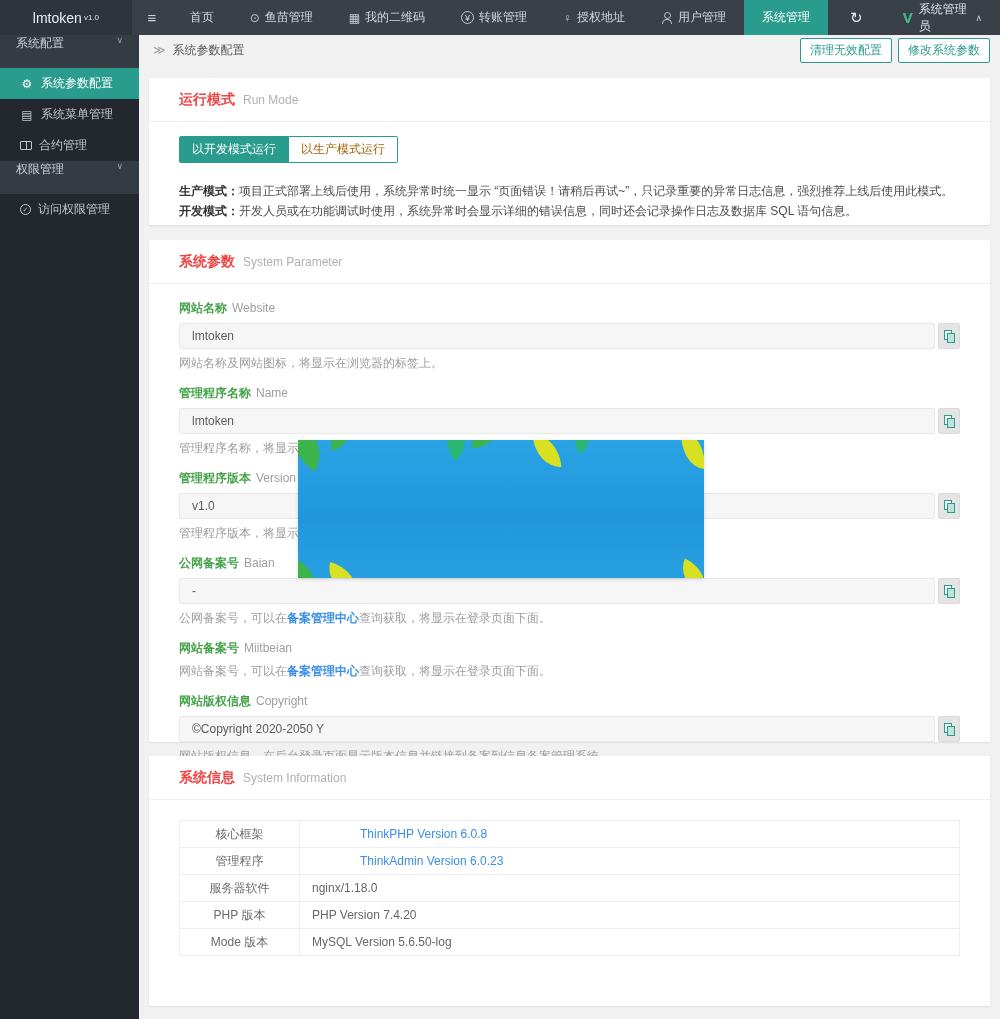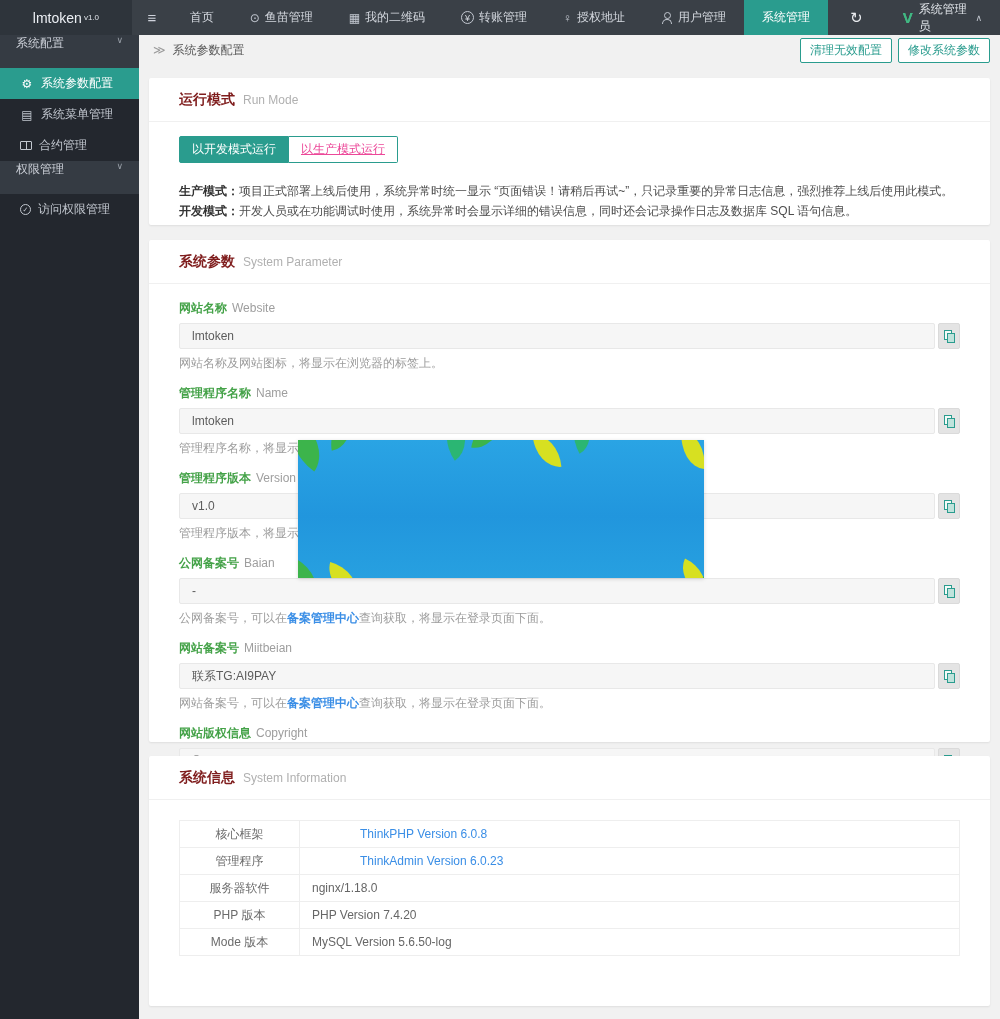--- a/index.html
+++ b/index.html
@@ -60,30 +60,30 @@
   .crumb-actions { margin-left:auto; display:flex; gap:6px;border-radius:7px; }
   .btn-outline { background:#fff; border:1px solid #2a9c8e; color:#2a9c8e;
     font-size:12px; padding:3px 9px; border-radius:2px; cursor:pointer;
     font-family:inherit; }
   
   .content { position:absolute; top:65px; left:139px; right:0; bottom:0; }
   .card { position:absolute; left:10px; right:10px; background:#fff;
     border-radius:2px; box-shadow:0 1px 2px rgba(0,0,0,.08); }
   .card-head { height:44px; display:flex; align-items:center; gap:8px;
     padding:0 30px; border-bottom:1px solid #f0f0f0; }
-  .card-title { font-size:14px; font-weight:bold; color:#7f1d1d; }
+  .card-title { font-size:14px; font-weight:bold; color:#ef4444; }
   .card-sub { font-size:12px; color:#b0b0b0; }
   .card-body { padding:18px 30px 16px 30px; }
   
   .mode-group { display:inline-flex; margin-bottom:18px; }
   .mode-btn { font-size:12px; padding:4px 12px; cursor:pointer; font-family:inherit; }
   .mode-btn.dev { background:#2a9c8e; color:#fff; border:1px solid #2a9c8e;
     border-radius:2px 0 0 2px; }
-  .mode-btn.prod { background:#fff; color:#ec4899; border:1px solid #2a9c8e;
-    border-left:none; border-radius:0 2px 2px 0;text-decoration:underline; }
+  .mode-btn.prod { background:#fff; color:#a16207; border:1px solid #2a9c8e;
+    border-left:none; border-radius:0 2px 2px 0; }
   .mode-desc { color:#4d4d4d; line-height:20px; }
   .mode-desc b { color:#333; }
   
   .field { margin-bottom:13px; }
   .f-label { margin-bottom:6px; }
   .f-label .cn { color:#44a248; font-weight:bold; }
   .f-label .en { color:#9e9e9e; margin-left:5px; }
   .f-row { display:flex; gap:3px; }
   .f-input { flex:1; height:26px; background:#f6f6f6; border:1px solid #e8e8e8;
     border-radius:2px; padding:0 12px; font-size:12px; color:#5c5c5c;
@@ -261,26 +261,20 @@
           <input class="f-input" readonly="" value="-" style="">
           <span class="copy-btn">
               <span class="copy-icon"></span>
             </span>
         </div>
         <div class="f-help"><span>公网备案号，可以在</span><a href="#">备案管理中心</a><span>查询获取，将显示在登录页面下面。</span></div>
       </div>
 
       <div class="field">
         <div class="f-label"><span class="cn">网站备案号</span><span class="en">Miitbeian</span></div>
-        <div class="f-row">
-          <input class="f-input" readonly="" value="联系TG:AI9PAY" style="">
-          <span class="copy-btn">
-              <span class="copy-icon"></span>
-            </span>
-        </div>
         <div class="f-help"><span>网站备案号，可以在</span><a href="#">备案管理中心</a><span>查询获取，将显示在登录页面下面。</span></div>
       </div>
 
       <div class="field">
         <div class="f-label"><span class="cn">网站版权信息</span><span class="en">Copyright</span></div>
         <div class="f-row">
           <input class="f-input" readonly="" value="©Copyright 2020-2050 Y" style="">
           <span class="copy-btn">
               <span class="copy-icon"></span>
             </span>

